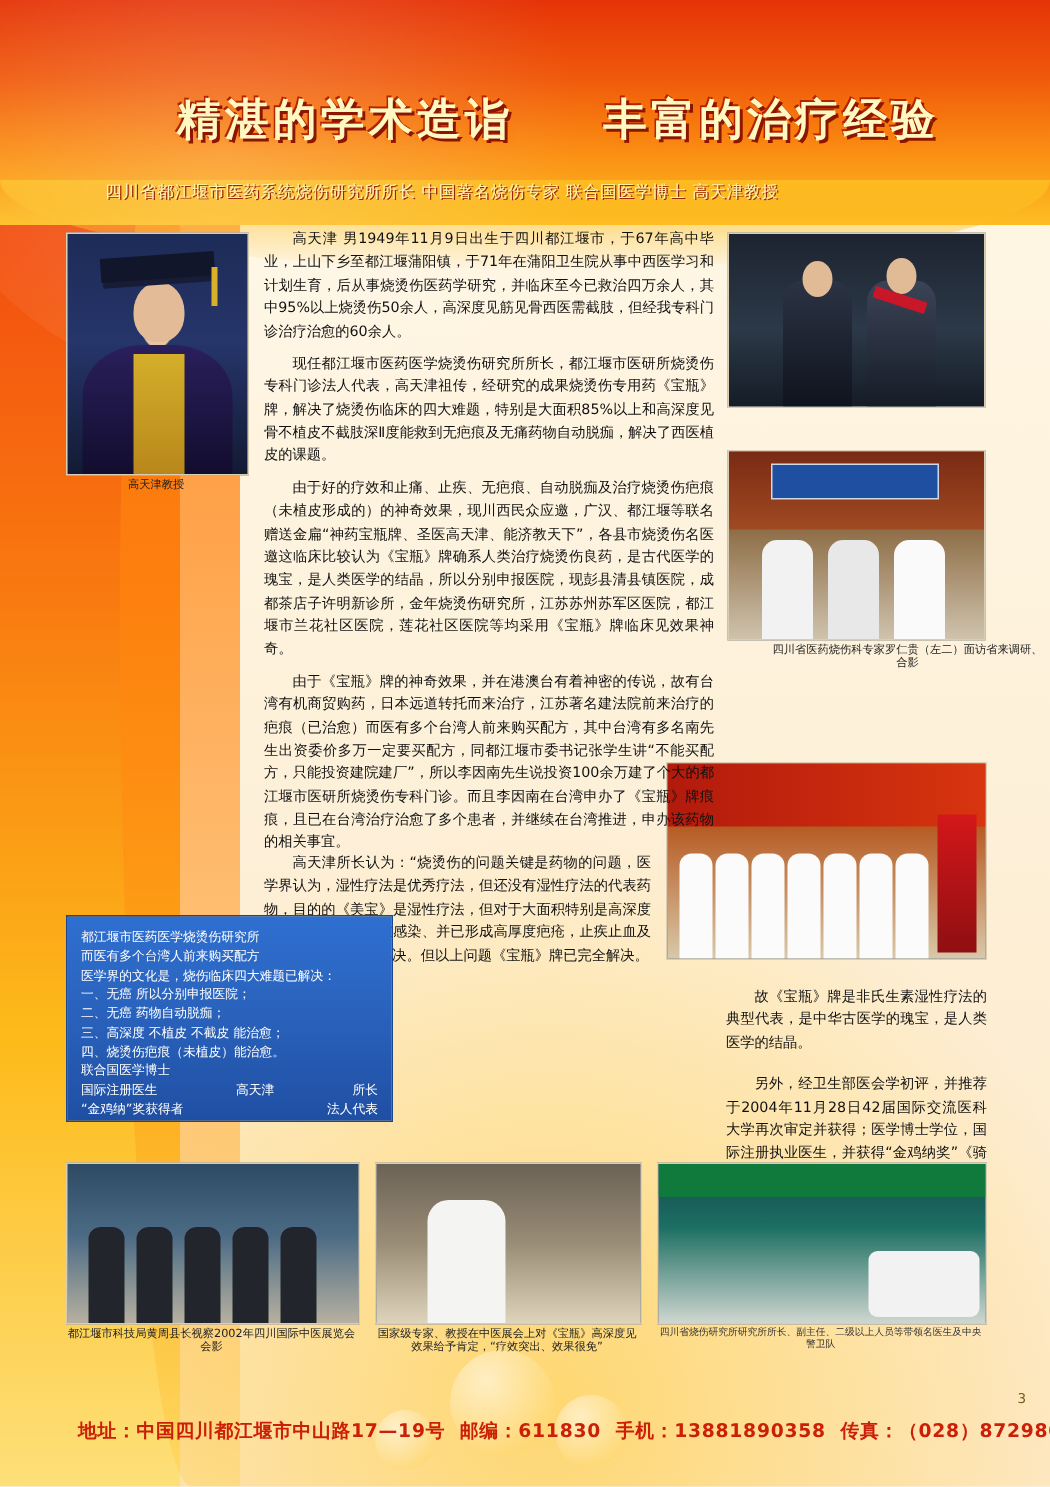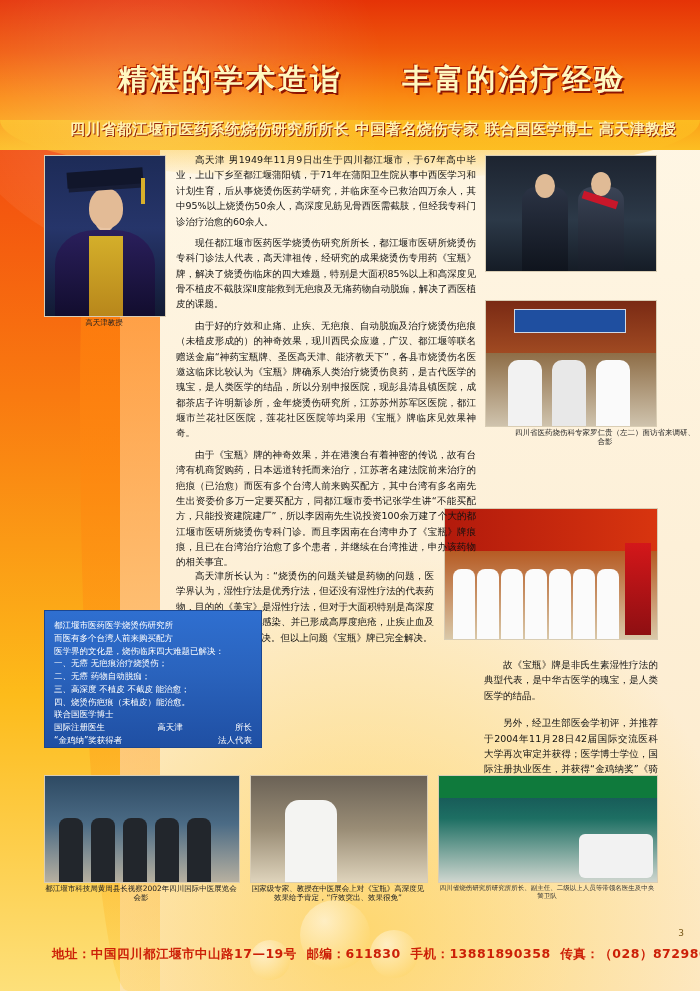--- a/index.html
+++ b/index.html
@@ -47,21 +47,21 @@
     position:absolute;left:118px;top:60px;width:575px;
     font-family:"DejaVu Sans","Liberation Sans",sans-serif;
     font-size:29px;font-weight:bold;color:#fff8c0;
     letter-spacing:3px;
     text-shadow:2px 2px 0 #8d1503, -1px -1px 0 #b32404, 0 0 6px rgba(255,120,0,.8);
     white-space:nowrap;
   }
   .headline .gap{display:inline-block;width:34px;}
   .subheadline{
     position:absolute;left:70px;top:120px;width:610px;
-    font-size:15px;font-weight:bold;color:#fff2b0;
+    font-size:11px;font-weight:normal;color:#fff2b0;
     text-shadow:1px 1px 0 #96270a;
     letter-spacing:.5px;
     white-space:nowrap;
   }
   
   .photo{position:absolute;background:#6d7a85;overflow:hidden;border:1px solid #d9cdb4;}
   .photo .ph-inner{position:absolute;inset:0;}
   .cap{
     position:absolute;font-size:7.5px;color:#222;line-height:1.25;
     text-align:center;
@@ -258,21 +258,21 @@
 
   <div class="right-col">
     <p>故《宝瓶》牌是非氏生素湿性疗法的典型代表，是中华古医学的瑰宝，是人类医学的结晶。</p>
     <p>另外，经卫生部医会学初评，并推荐于2004年11月28日42届国际交流医科大学再次审定并获得；医学博士学位，国际注册执业医生，并获得“金鸡纳奖”《骑士勋章》及该授终身会员，并被中华传统医学会、评为“先进个人”并列入名医大全、被成都市人才交流中心评为“高级专家”，经中华医药卫生专家委员会产推审核同意为高级专家。</p>
   </div>
 
   <div class="bluebox">
     <span class="l">都江堰市医药医学烧烫伤研究所</span>
     <span class="l">而医有多个台湾人前来购买配方</span>
     <span class="l">医学界的文化是，烧伤临床四大难题已解决：</span>
-    <span class="l">一、无癌    无疤痕治疗烧烫伤；</span>
+    <span class="l">一、无癌    所以分别申报医院；</span>
     <span class="l">二、无癌    药物自动脱痂；</span>
     <span class="l">三、高深度   不植皮   不截皮   能治愈；</span>
     <span class="l">四、烧烫伤疤痕（未植皮）能治愈。</span>
     <span class="l">联合国医学博士</span>
     <span class="sp">
       <span>国际注册医生</span>
       <span>高天津</span>
       <span>所长</span>
     </span>
     <span class="sp">

